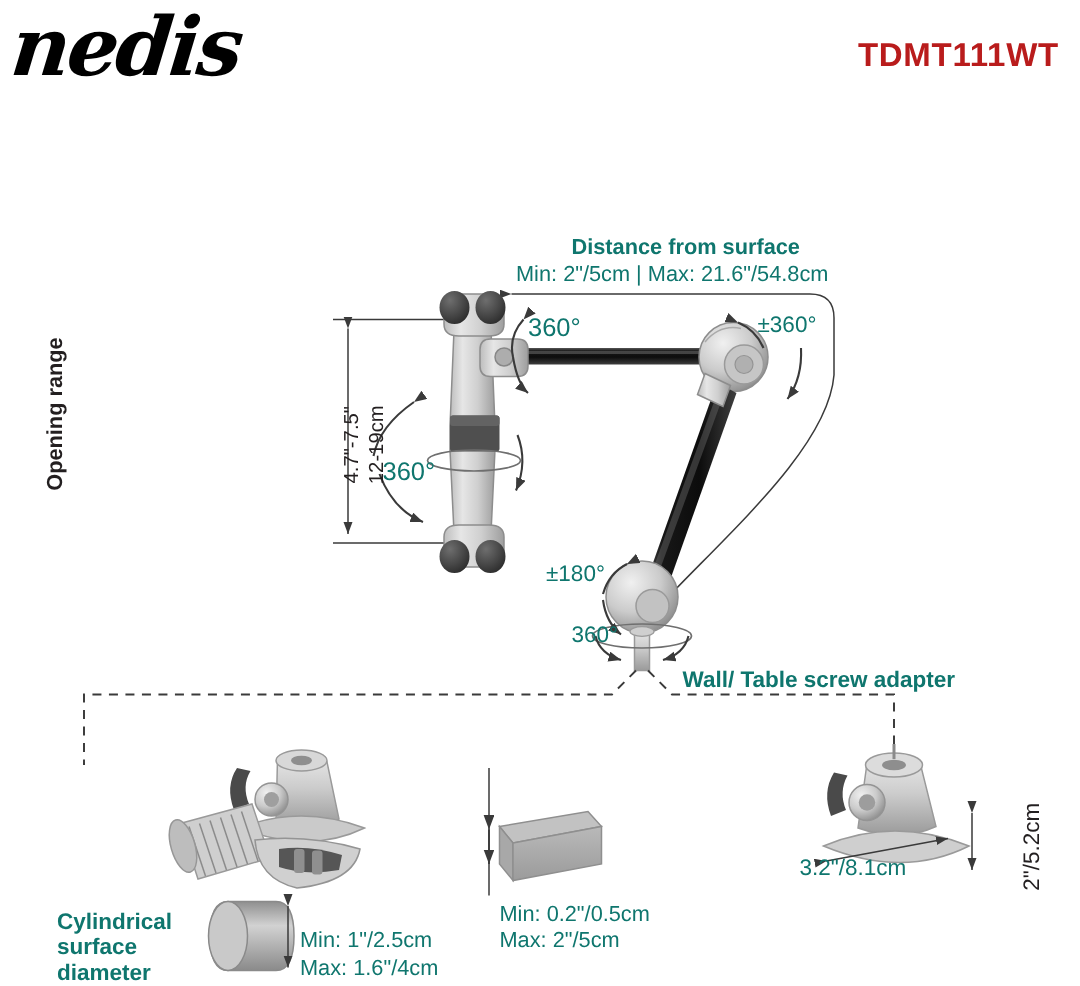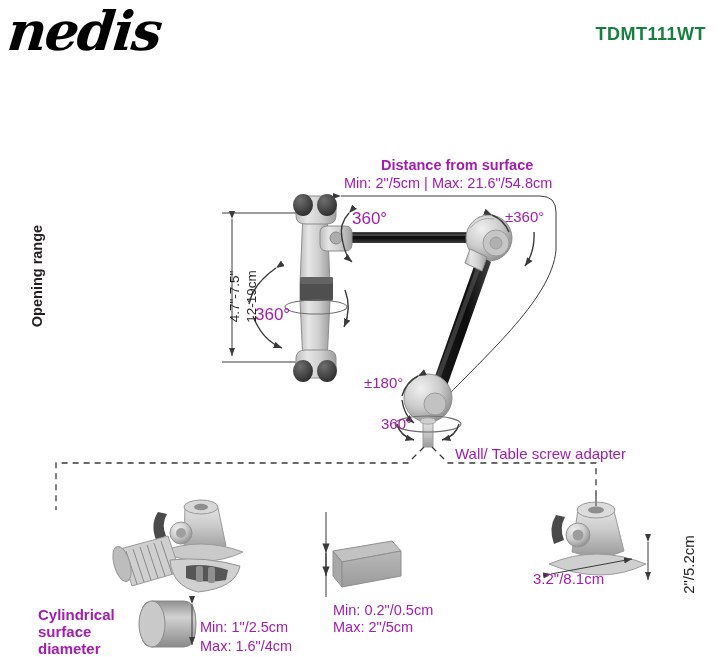--- a/index.html
+++ b/index.html
@@ -20,26 +20,26 @@
     position:absolute;left:8px;top:4px;
     font-family:"DejaVu Serif",serif;
     font-style:italic;font-weight:700;
     font-size:54px;letter-spacing:-2px;
     color:#000;line-height:1;
     transform:skewX(-6deg);
   }
   .sku{
     position:absolute;right:14px;top:24px;
     font-family:"Liberation Sans",sans-serif;
-    font-weight:700;font-size:18px;letter-spacing:.5px;
-    color:#15803d;
+    font-weight:700;font-size:22px;letter-spacing:.5px;
+    color:#b91c1c;
   }
 
   
-  .txt{position:absolute;color:#a21caf;white-space:nowrap;}
+  .txt{position:absolute;color:#0f766e;white-space:nowrap;}
 
   .t-dist-title{left:381px;top:157px;font-size:14.5px;font-weight:700;}
   .t-dist-sub{left:344px;top:175px;font-size:14.5px;}
 
   .t-open-range{
     left:-28px;top:268px;width:130px;
     font-size:14.5px;font-weight:700;text-align:center;
     transform:rotate(-90deg);transform-origin:50% 50%;
     position:absolute;
   }
@@ -56,21 +56,21 @@
     position:absolute;
   }
 
   .t-360a{left:352px;top:209px;font-size:17px;}
   .t-360b{left:255px;top:305px;font-size:17px;}
   .t-360pm{left:505px;top:208px;font-size:15px;}
   .t-270{left:364px;top:374px;font-size:15px;}
   .t-360c{left:381px;top:415px;font-size:15px;}
 
   .t-clamp{left:203px;top:445px;font-size:15px;font-weight:700;}
-  .t-wall{left:455px;top:445px;font-size:15px;font-weight:400;}
+  .t-wall{left:455px;top:445px;font-size:15px;font-weight:700;}
 
   .t-flat{left:333px;top:514px;font-size:15px;font-weight:700;line-height:17px;}
   .t-flat-min{left:333px;top:602px;font-size:14.5px;}
   .t-flat-max{left:333px;top:619px;font-size:14.5px;}
 
   .t-cyl{left:38px;top:606px;font-size:15px;font-weight:700;line-height:17px;}
   .t-cyl-min{left:200px;top:619px;font-size:14.5px;}
   .t-cyl-max{left:200px;top:638px;font-size:14.5px;}
 
   .t-w-wide{left:533px;top:570px;font-size:15px;}

